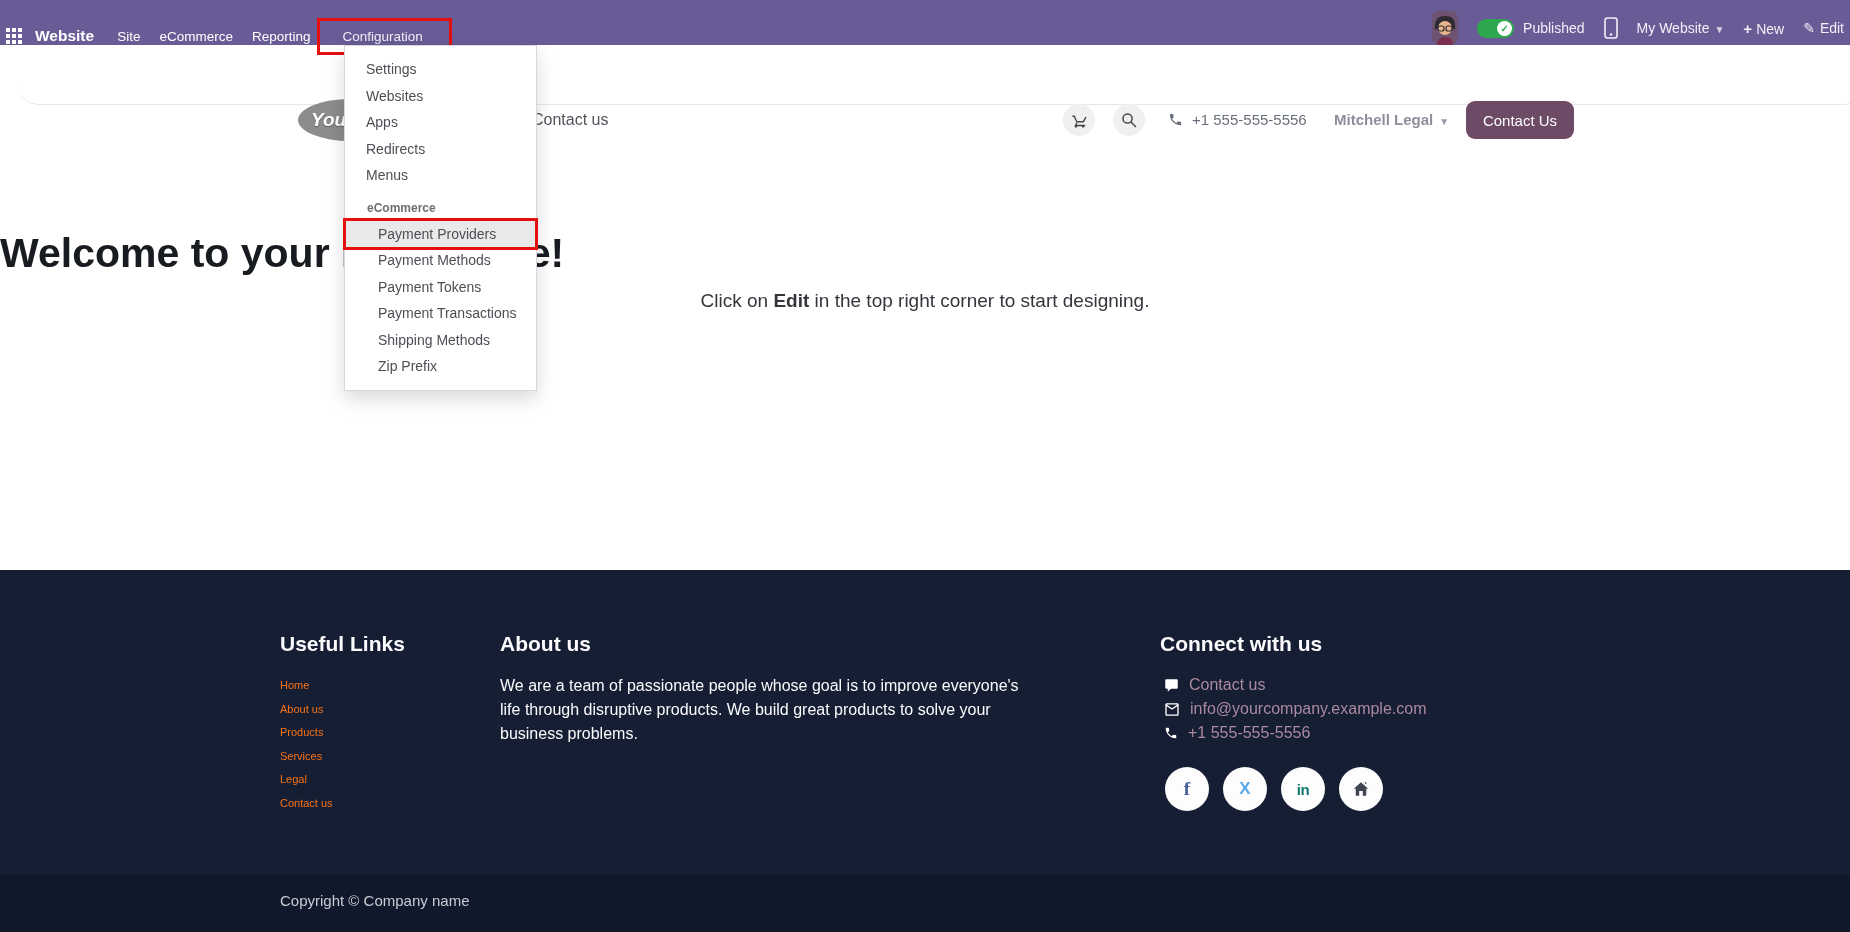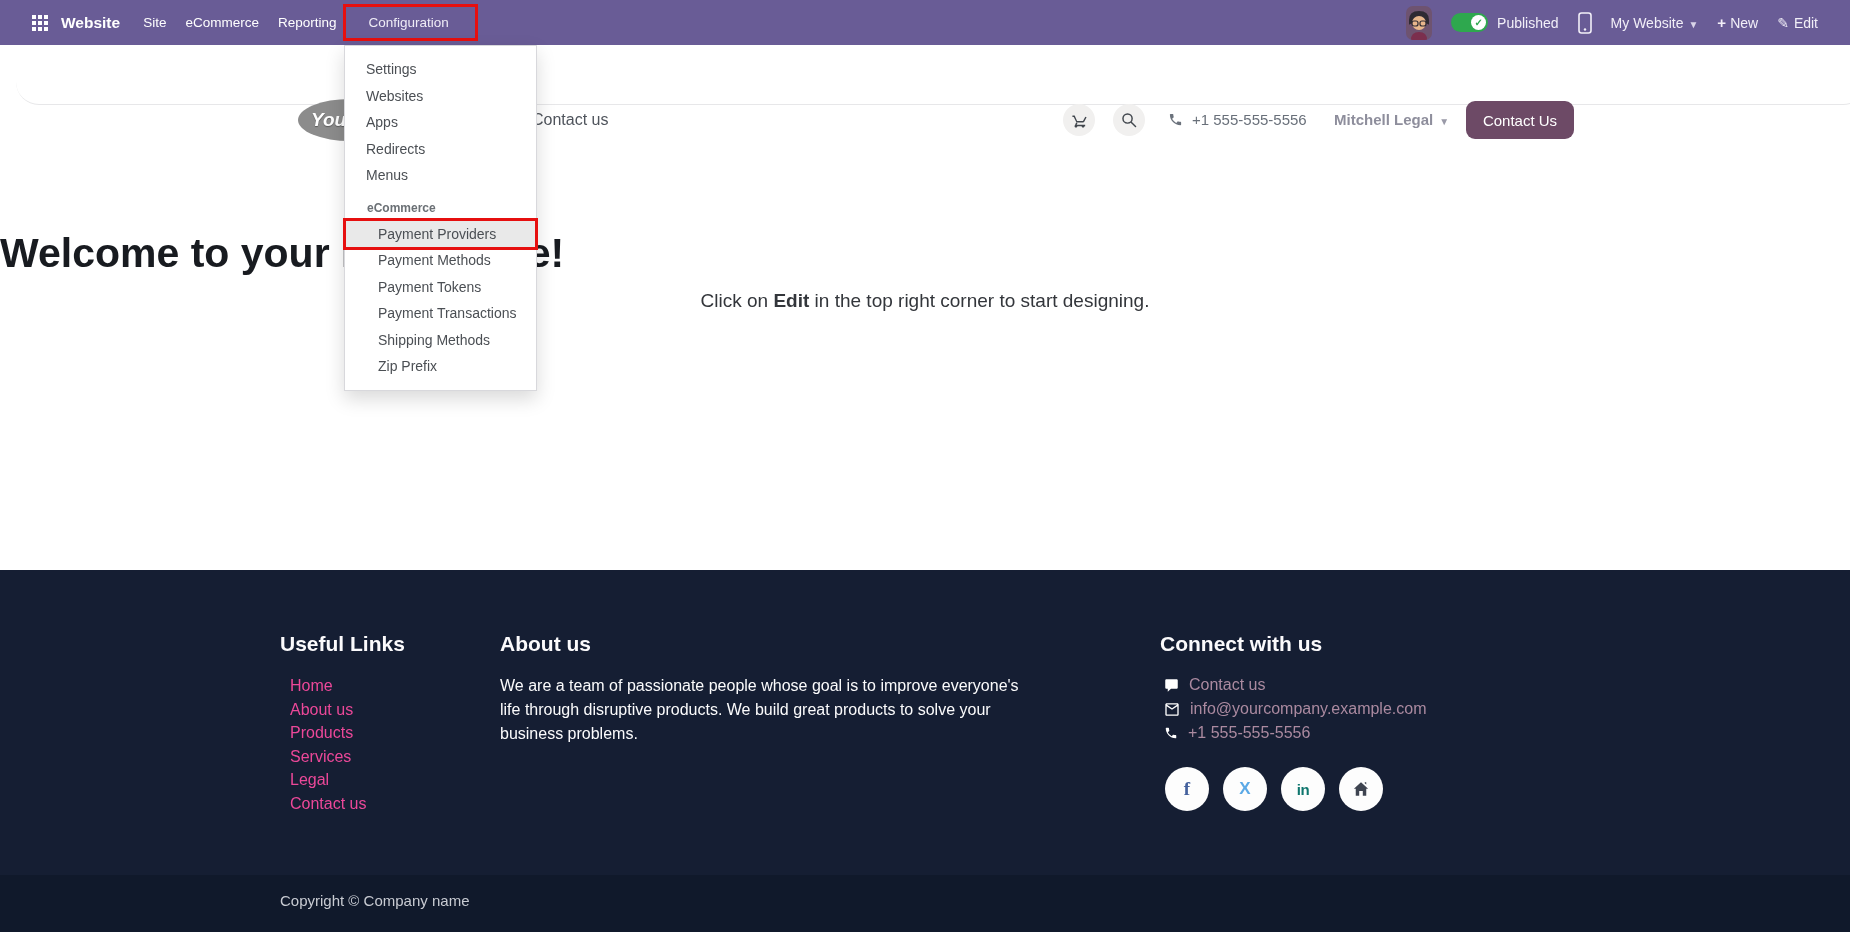--- a/index.html
+++ b/index.html
@@ -1,22 +1,22 @@
 <!DOCTYPE html>
 <html><head>
 <meta charset="utf-8">
 <style>
   * { margin:0; padding:0; box-sizing:border-box; }
   body { font-family:"Liberation Sans", sans-serif; background:#fff; }
   .screen { position:relative; width:1850px; height:932px; overflow:hidden; background:#fff; }
 
   
   .topnav { position:absolute; top:0; left:0; width:1850px; height:45px;
-            background:#695C96; display:flex; align-items:center; justify-content:space-between;
-            padding:0 32px; z-index:40; }
+            background:#695C96; display:flex; align-items:flex-end; justify-content:space-between;
+            padding:0 6px; z-index:40; }
   .nav-left { display:flex; align-items:center; }
   .grid-icon { width:16px; height:16px; margin-right:13px; display:block; }
   .brand { color:#fff; font-weight:bold; font-size:15.5px; margin-right:23px; }
   .nav-items { display:flex; align-items:center; gap:19px; }
   .nav-item { color:#ffffff; font-size:13.5px; cursor:pointer; white-space:nowrap; }
   .nav-config { position:relative; padding:0 13px; color:#efecf6; }
   .nav-config .anno { position:absolute; inset:-11px -16px -11px -13px;
                       border:3px solid #E60F0F; pointer-events:none; }
   .nav-right { display:flex; align-items:center; gap:19px; }
   .avatar { width:26px; height:34px; border-radius:7px; background:#6e5370; overflow:hidden;
@@ -72,21 +72,21 @@
   .hero-title .t1 { font-weight:600; }
   .hero-title .t2 { font-weight:800; }
   .hero-sub { position:absolute; top:290px; left:0; width:1850px; text-align:center;
               font-size:19px; color:#33363b; }
   .hero-sub b { font-weight:bold; }
 
   
   .footer { position:absolute; top:570px; left:0; width:1850px; height:305px; background:#151E33; }
   .f-col-title { position:absolute; top:62px; font-size:21px; font-weight:bold; color:#fbfafc; }
   .f-links { position:absolute; left:280px; top:104px; list-style:none; }
-  .f-links li { line-height:23.5px; font-size:16px; color:#ec4899; cursor:pointer;margin-left:10px; }
+  .f-links li { line-height:23.5px; font-size:11px; color:#f97316; cursor:pointer; }
   .f-about-p { position:absolute; left:500px; width:522px; font-size:16px; line-height:24px; color:#fbfbfc; }
   .f-connect-row { position:absolute; left:1164px; display:flex; align-items:center; gap:10px;
                    font-size:16px; color:#AB8AA0; cursor:pointer; }
   .f-connect-row svg { flex:none; }
   .social { position:absolute; top:197px; left:1165px; display:flex; gap:14px; }
   .s-circle { width:44px; height:44px; border-radius:50%; background:#fdfdfd;
               display:flex; align-items:center; justify-content:center; cursor:pointer; }
   .s-f  { color:#44619D; font-weight:800; font-size:19px; font-family:"Liberation Serif", serif; }
   .s-x  { color:#5BA9E6; font-weight:800; font-size:17px; }
   .s-in { color:#0f766e; font-weight:800; font-size:15px; letter-spacing:-0.5px; }

